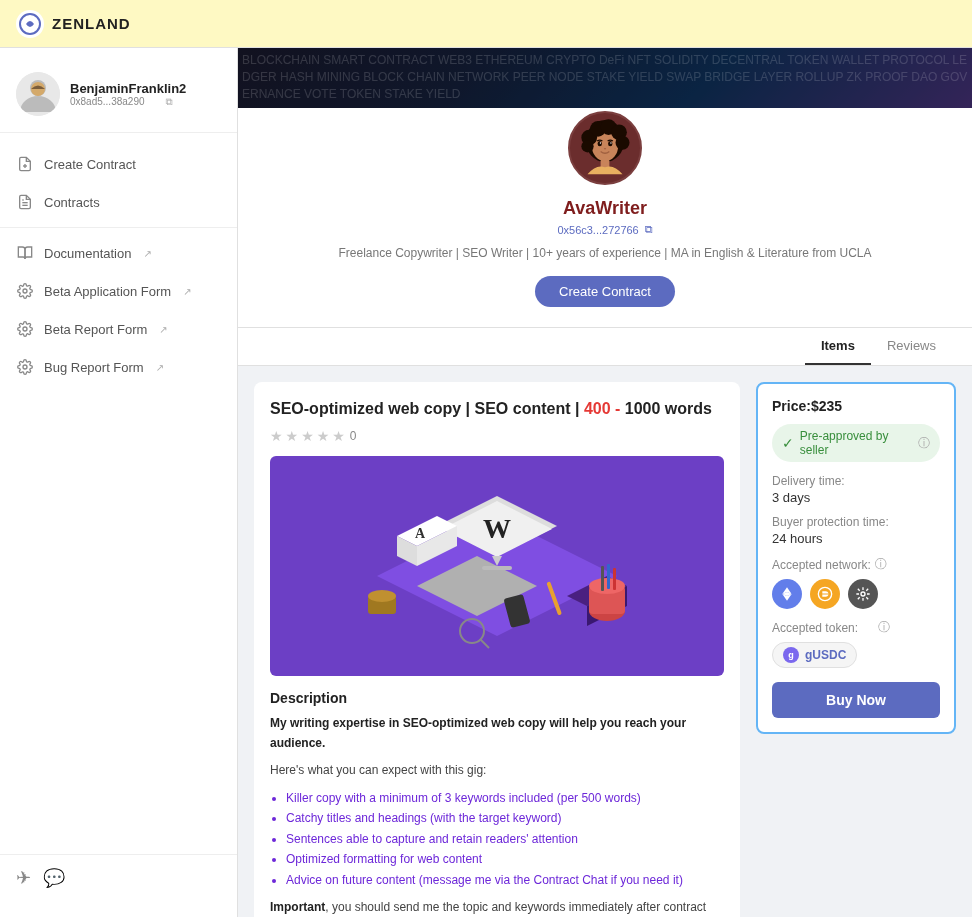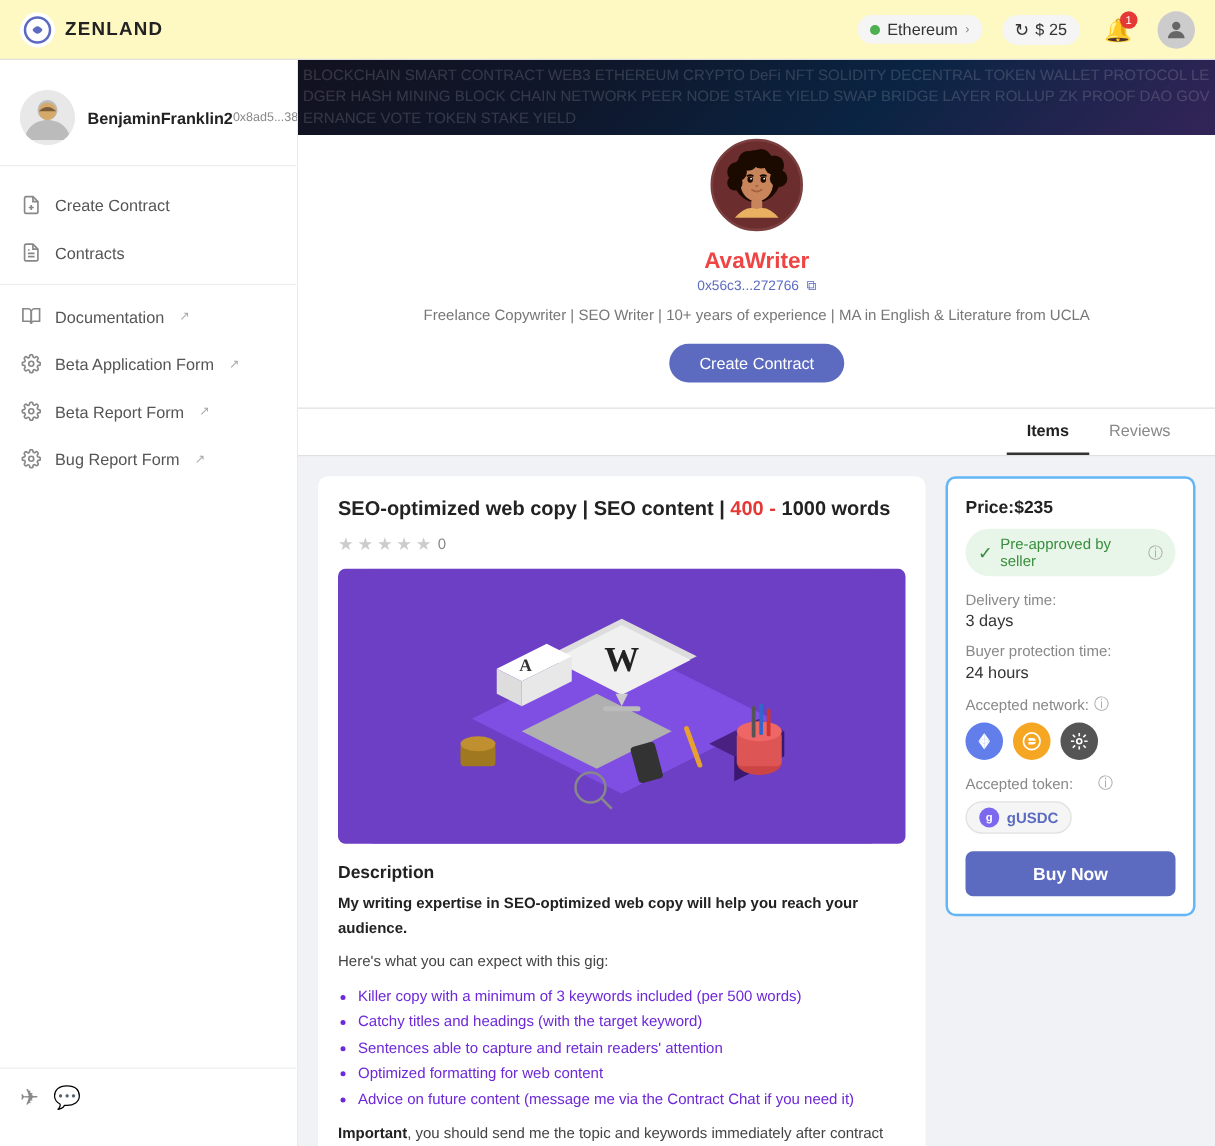--- a/index.html
+++ b/index.html
@@ -31,21 +31,21 @@
     .main-layout { display: flex; flex: 1; overflow: hidden; }
 
     
     .sidebar {
       width: 238px; flex-shrink: 0; background: #fff;
       border-right: 1px solid #e0e0e0; display: flex; flex-direction: column;
       padding: 16px 0; overflow-y: auto;
     }
     .user-section { padding: 8px 16px 16px; display: flex; align-items: center; gap: 10px; border-bottom: 1px solid #eee; margin-bottom: 8px; }
     .user-avatar { width: 44px; height: 44px; border-radius: 50%; background: #e8e8e8; display: flex; align-items: center; justify-content: center; flex-shrink: 0; overflow: hidden; }
-    .user-info { display: flex; flex-direction: row; }
+    .user-info { display: flex; flex-direction: column; }
     .user-name { font-size: 13px; font-weight: 600; color: #222; }
     .user-address { font-size: 10px; color: #888; display: flex; align-items: center; gap: 21px; }
     .copy-icon { font-size: 10px; color: #aaa; cursor: pointer; }
 
     .sidebar-nav { display: flex; flex-direction: column; padding: 4px 0; }
     .nav-item {
       display: flex; align-items: center; gap: 10px; padding: 10px 16px;
       cursor: pointer; font-size: 13px; color: #555; text-decoration: none;
       transition: background 0.15s;
     }
@@ -77,21 +77,21 @@
     }
     .profile-avatar-wrap {
       display: flex; justify-content: center; margin-top: -40px; margin-bottom: 10px;
     }
     .profile-avatar {
       width: 80px; height: 80px; border-radius: 50%;
       border: 3px solid #fff; background: #7b3f3f;
       display: flex; align-items: center; justify-content: center; overflow: hidden;
     }
     .profile-avatar svg { width: 70px; height: 70px; }
-    .profile-name { font-size: 18px; font-weight: 600; color: #ef4444; margin-bottom: 4px; }
+    .profile-name { font-size: 18px; font-weight: 600; color: #7f1d1d; margin-bottom: 4px; }
     .profile-address { font-size: 11px; color: #5c6bc0; display: flex; align-items: center; justify-content: center; gap: 6px; margin-bottom: 8px; }
     .profile-bio { font-size: 12px; color: #777; margin-bottom: 14px; line-height: 1.5; }
     .create-contract-btn {
       background: #5c6bc0; color: #fff; border: none; padding: 8px 24px;
       border-radius: 20px; font-size: 13px; cursor: pointer; font-weight: 500;
     }
 
     
     .profile-tabs {
       display: flex; justify-content: flex-end; padding: 0 20px;
@@ -175,41 +175,20 @@
 
 <nav class="topnav">
   <div class="topnav-left">
     <div class="topnav-logo-icon">
       <svg viewBox="0 0 24 24" fill="none">
         <circle cx="12" cy="12" r="10" stroke="#5c6bc0" stroke-width="2"></circle>
         <path d="M8 12 Q12 6 16 12 Q12 18 8 12Z" fill="#5c6bc0"></path>
       </svg>
     </div>
     <span class="topnav-brand">ZENLAND</span>
-  </div>
-  <div class="topnav-right">
-    <div class="eth-badge">
-      <span class="eth-dot"></span>
-      <span>Ethereum</span>
-      <span class="eth-arrow">›</span>
-    </div>
-    <div class="balance-badge">
-      <span class="balance-icon">↻</span>
-      <span>$ 25</span>
-    </div>
-    <div class="notif-btn">
-      <span class="notif-icon">🔔</span>
-      <span class="notif-badge">1</span>
-    </div>
-    <div class="avatar-btn">
-      <svg viewBox="0 0 24 24" fill="#666">
-        <circle cx="12" cy="8" r="4"></circle>
-        <path d="M4 20c0-4 3.6-7 8-7s8 3 8 7"></path>
-      </svg>
-    </div>
   </div>
 </nav>
 
 <div class="main-layout">
 
   <aside class="sidebar">
     <div class="user-section">
       <div class="user-avatar">
         <svg viewBox="0 0 44 44" fill="none">
           <circle cx="22" cy="22" r="22" fill="#e8e8e8"></circle>

